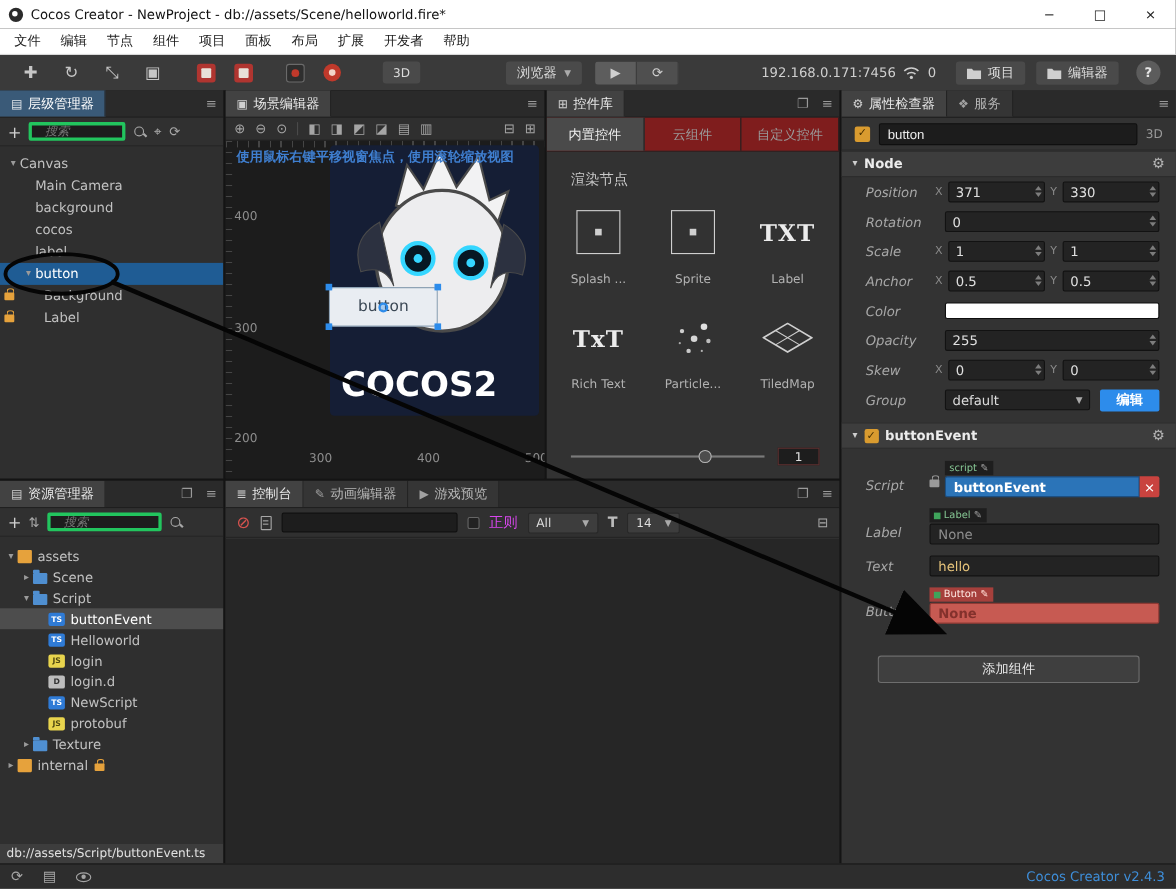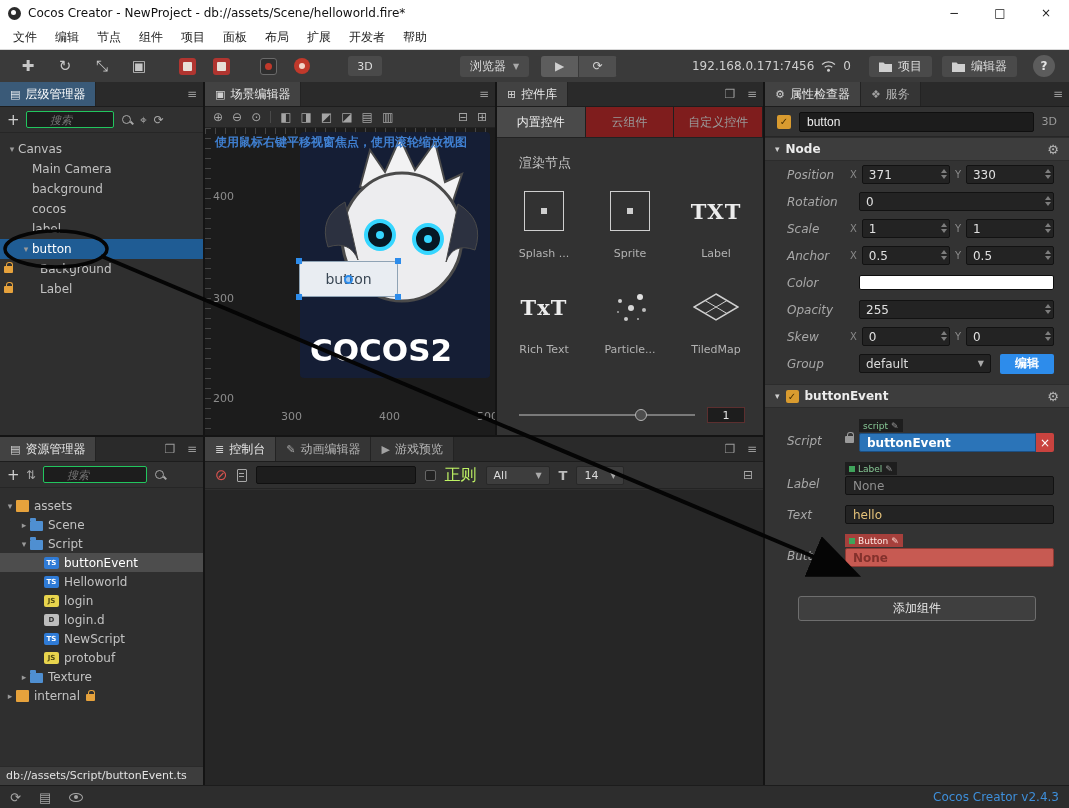--- a/index.html
+++ b/index.html
@@ -49,21 +49,21 @@
   .tabbar { display:flex; align-items:stretch; height:25px; background:#2a2a2a; border-bottom:1px solid #1d1d1d; }
   .tab { display:flex; align-items:center; gap:5px; padding:0 10px; font-size:12px; color:#b5b5b5; background:#353535; border-right:1px solid #232323; }
   .tab.on { background:#424242; color:#e8e8e8; }
   .tab.blue { background:#3a5a78; color:#fff; }
   .ticon { font-size:11px; color:inherit; opacity:.85; }
   .bar-sp { flex:1; }
   .bar-ic { width:22px; display:flex; align-items:center; justify-content:center; color:#9a9a9a; font-size:12px; }
 
   .trow { height:26px; display:flex; align-items:center; padding:0 7px; gap:7px; background:#303030; border-bottom:1px solid #262626; }
   .plus { color:#cfcfcf; font-size:15px; width:12px; text-align:center; }
-  .srch { width:88px; height:17px; background:#1d1d1d; border:1px solid #22c55e; color:#ddd; font-size:11px; padding:0 23px; border-radius:2px; }
+  .srch { width:88px; height:17px; background:#1d1d1d; border:3px solid #22c55e; color:#ddd; font-size:11px; padding:0 12px; border-radius:2px; }
   .srch::placeholder { color:#767676; font-style:italic; }
   .icon-search { position:relative; width:12px; height:12px; flex:none; }
   .icon-search::before { content:''; position:absolute; left:1px; top:1px; width:7px; height:7px; border:1.5px solid #a8a8a8; border-radius:50%; }
   .icon-search::after { content:''; position:absolute; left:8.5px; top:8.5px; width:4px; height:1.5px; background:#a8a8a8; transform:rotate(45deg); }
   .sico { color:#a8a8a8; font-size:12px; }
 
   .tree { padding-top:6px; }
   .trw { height:20px; display:flex; align-items:center; font-size:12px; color:#c2c2c2; position:relative; white-space:nowrap; width:100%; }
   .trw.sel-blue { background:#1f5c94; color:#ffffff; }
   .trw.sel-gray { background:#4d4d4d; color:#fff; }
@@ -119,21 +119,21 @@
   .knob { position:absolute; left:66%; top:-5.5px; width:12px; height:12px; border-radius:50%; background:#4d4d4d; border:1.5px solid #b5b5b5; }
   .sval { width:38px; height:16px; background:#1d1d1d; border:1px solid #5c2f2f; color:#e2e2e2; display:flex; align-items:center; justify-content:center; font-size:11px; }
 
   
   .con-tools { height:27px; display:flex; align-items:center; gap:9px; padding:0 10px; background:#303030; border-bottom:1px solid #242424; }
   .clr { color:#d9534f; font-size:15px; }
   .docico { width:10px; height:13px; border:1.5px solid #a8a8a8; border-radius:1px; position:relative; }
   .docico::after { content:''; position:absolute; left:1px; top:3px; width:5px; height:1px; background:#a8a8a8; box-shadow:0 3px 0 #a8a8a8; }
   .con-input { width:160px; height:18px; background:#1d1d1d; border:1px solid #101010; border-radius:2px; color:#ddd; font-size:11px; padding:0 5px; }
   .chk { width:11px; height:11px; background:#222; border:1px solid #666; border-radius:2px; }
-  .lab { color:#bef264; font-size:16px; }
+  .lab { color:#d946ef; font-size:13px; }
   .ddl { height:19px; background:#3d3d3d; border:1px solid #282828; border-radius:2px; display:flex; align-items:center; gap:8px; padding:0 7px; color:#ddd; font-size:11px; }
   .tt { color:#bbb; font-size:13px; font-weight:bold; }
   .con-body { position:absolute; top:53px; left:0; right:0; bottom:0; background:#262626; }
 
   
   .insp-header { height:30px; display:flex; align-items:center; gap:8px; padding:0 12px; border-bottom:1px solid #262626; }
   .cbx { width:14px; height:14px; background:#d99b2f; border-radius:2px; color:#4a3000; font-size:10px; font-weight:bold; display:flex; align-items:center; justify-content:center; flex:none; }
   .cbx i { font-style:normal; }
   .name-input { flex:1; height:20px; background:#1c1c1c; border:1px solid #0f0f0f; border-radius:2px; color:#ececec; font-size:12px; padding:0 7px; }
   .mode3d { color:#9a9a9a; font-size:11px; }

